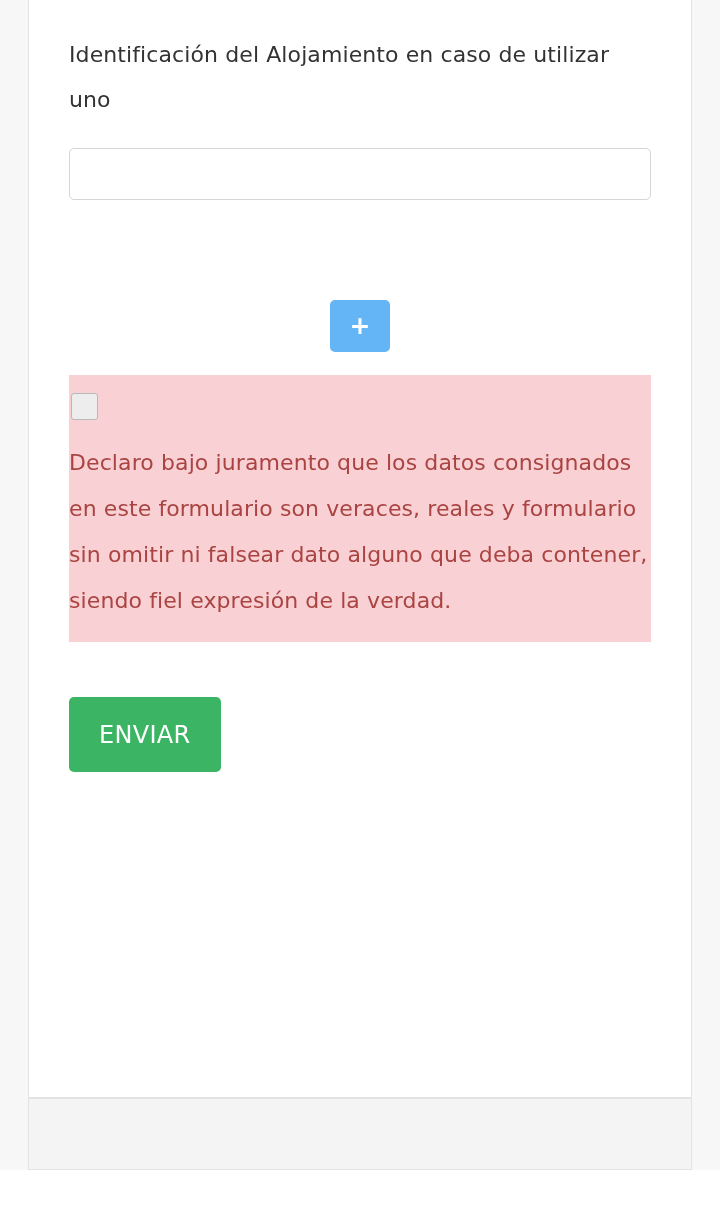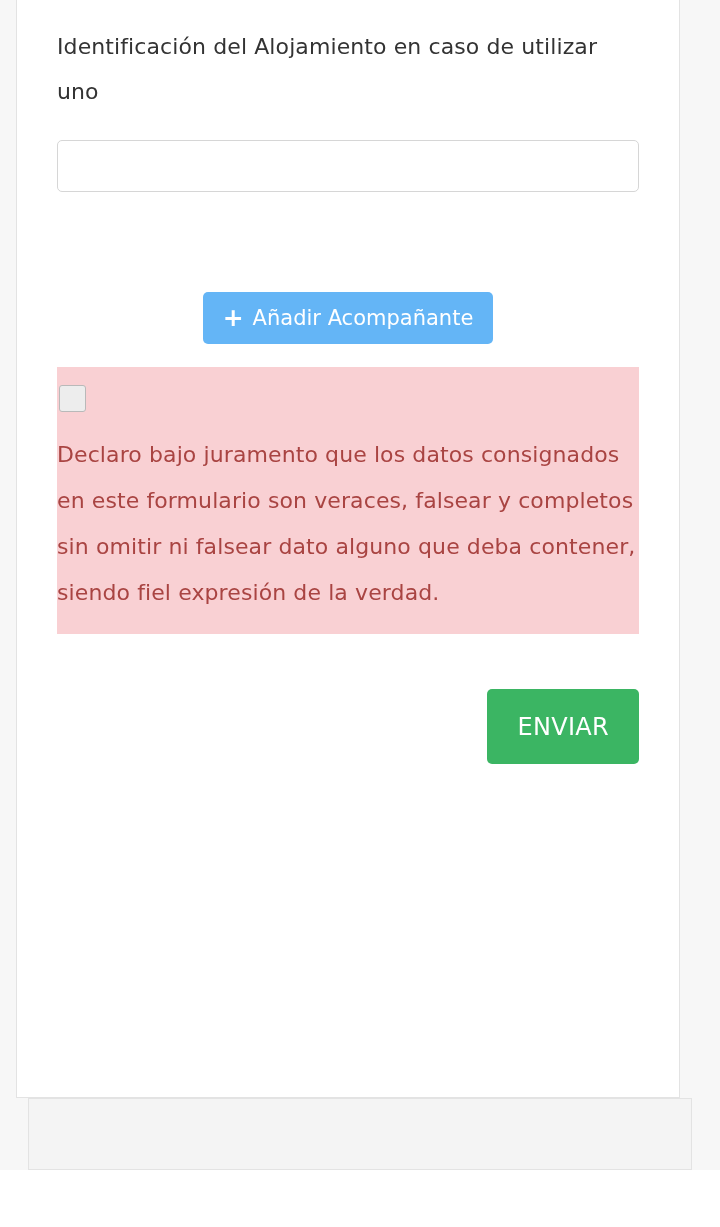--- a/index.html
+++ b/index.html
@@ -13,28 +13,28 @@
   }
   #app {
     position: relative;
     width: 720px;
     height: 1227px;
     background: #f7f7f7;
     overflow: hidden;
   }
   .card {
     position: absolute;
-    left: 16px;
+    left: 28px;
     top: 0;
     width: 664px;
     background: #ffffff;
     border: 1px solid #e3e3e3;
     border-top: none;
     height: 1098px;
-    padding: 4px 40px;
+    padding: 12px 40px;
   }
   .field-label {
     font-size: 22px;
     line-height: 45px;
     color: #333333;
     padding-top: 20px;
     letter-spacing: 0.1px;
   }
   .text-input {
     display: block;
@@ -97,21 +97,21 @@
     margin-top: 20px;
     color: #a94442;
     font-size: 22px;
     line-height: 46px;
     letter-spacing: 0.1px;
   }
   .decl-text p { margin: 0; }
   .submit-row {
     margin-top: 55px;
     display: flex;
-    justify-content: flex-end;
+    justify-content: flex-start;
   }
   .submit-btn {
     background: #3bb563;
     border: none;
     border-radius: 5px;
     color: #ffffff;
     font-size: 24px;
     font-family: "DejaVu Sans", sans-serif;
     height: 75px;
     padding: 0 30px;
@@ -156,28 +156,27 @@
 
   <div class="card">
 
     <div class="field-label">Identificación del Alojamiento en caso de utilizar uno</div>
 
     <input class="text-input" type="text" placeholder="" style="">
 
     <div class="add-row">
       <button class="add-btn">
         <span class="plus-icon">+</span>
-        <span>Añadir Acompañante</span>
       </button>
     </div>
 
     <div class="declaration">
       <button class="decl-check"></button>
       <div class="decl-text">
-        <p>Declaro bajo juramento que los datos consignados en este formulario son veraces, falsear y completos sin omitir ni falsear dato alguno que deba contener, siendo fiel expresión de la verdad.</p>
+        <p>Declaro bajo juramento que los datos consignados en este formulario son veraces, reales y formulario sin omitir ni falsear dato alguno que deba contener, siendo fiel expresión de la verdad.</p>
       </div>
     </div>
 
     <div class="submit-row">
       <button class="submit-btn">ENVIAR</button>
     </div>
 
   </div>
 
   <div class="footer-bar"></div>

